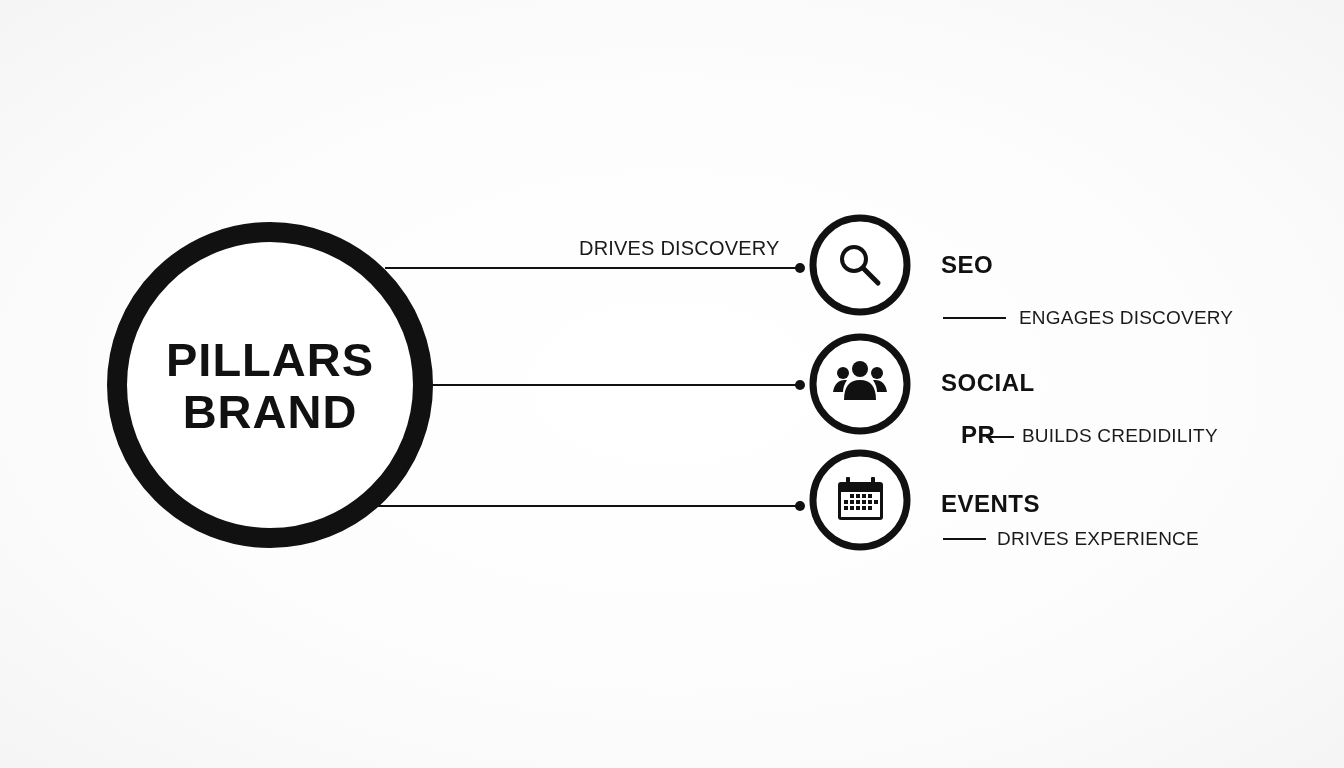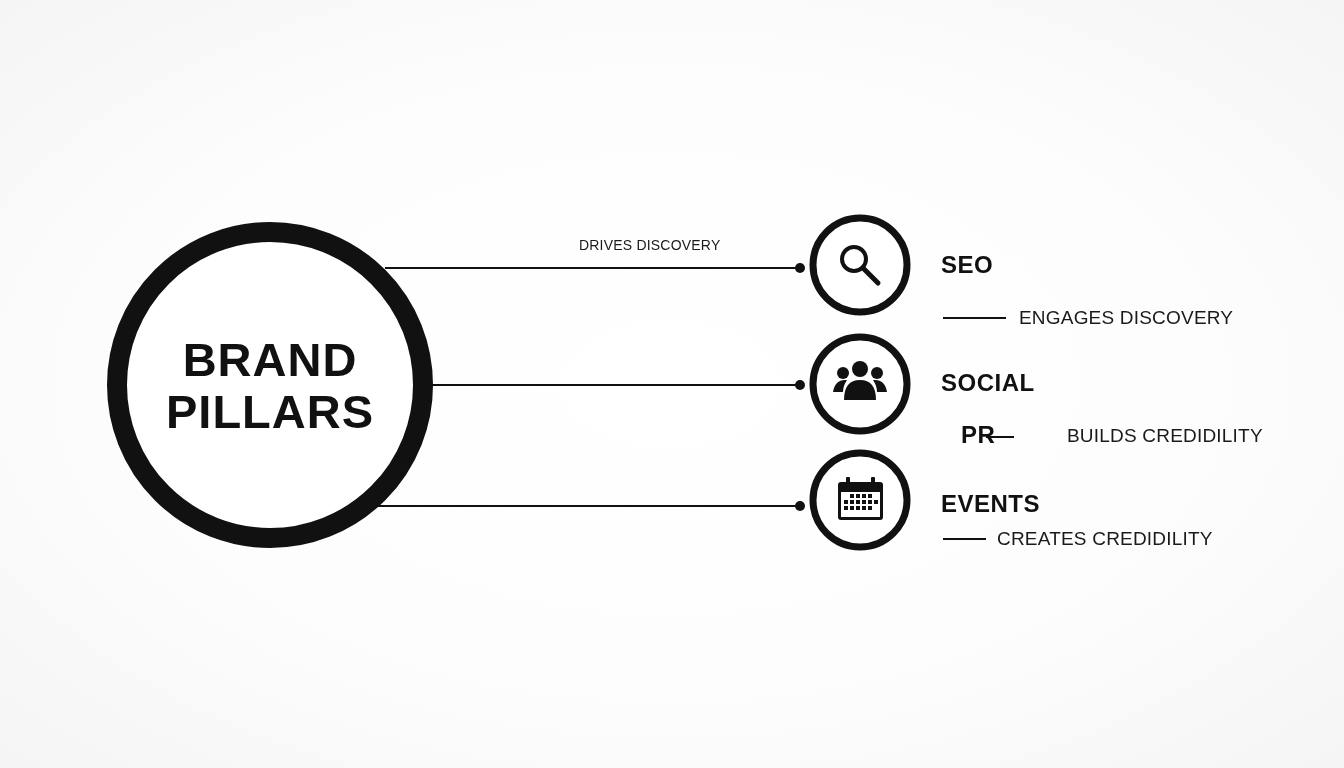--- a/index.html
+++ b/index.html
@@ -75,31 +75,31 @@
           <rect x="850" y="506" width="4" height="4"></rect>
           <rect x="856" y="506" width="4" height="4"></rect>
           <rect x="862" y="506" width="4" height="4"></rect>
           <rect x="868" y="506" width="4" height="4"></rect>
       </g>
     </g>
   </g>
 </svg>
 
 <div class="main-title">
+  <div>PILLARS</div>
   <div>BRAND</div>
-  <div>PILLARS</div>
 </div>
 
-<div class="caption" style="left:579px; top:237px; font-size:14px;">DRIVES DISCOVERY</div>
+<div class="caption" style="left:579px; top:237px; font-size:20px;">DRIVES DISCOVERY</div>
 
 <div class="node-title" style="left:941px; top:251px;">SEO</div>
 <div class="dash" style="left:943px; top:317px; width:63px;"></div>
 <div class="caption" style="left:1019px; top:307px;">ENGAGES DISCOVERY</div>
 
 <div class="node-title" style="left:941px; top:369px;text-align:right;">SOCIAL</div>
 
 <div class="node-title" style="left:961px; top:421px;">PR</div>
 <div class="dash" style="left:986px; top:436px; width:28px;"></div>
-<div class="caption" style="left:1022px; top:425px;margin-left:45px;">BUILDS CREDIDILITY</div>
+<div class="caption" style="left:1022px; top:425px;">BUILDS CREDIDILITY</div>
 
 <div class="node-title" style="left:941px; top:490px;">EVENTS</div>
 <div class="dash" style="left:943px; top:538px; width:43px;"></div>
-<div class="caption" style="left:997px; top:528px;">CREATES CREDIDILITY</div>
+<div class="caption" style="left:997px; top:528px;">DRIVES EXPERIENCE</div>
 
 </body></html>

